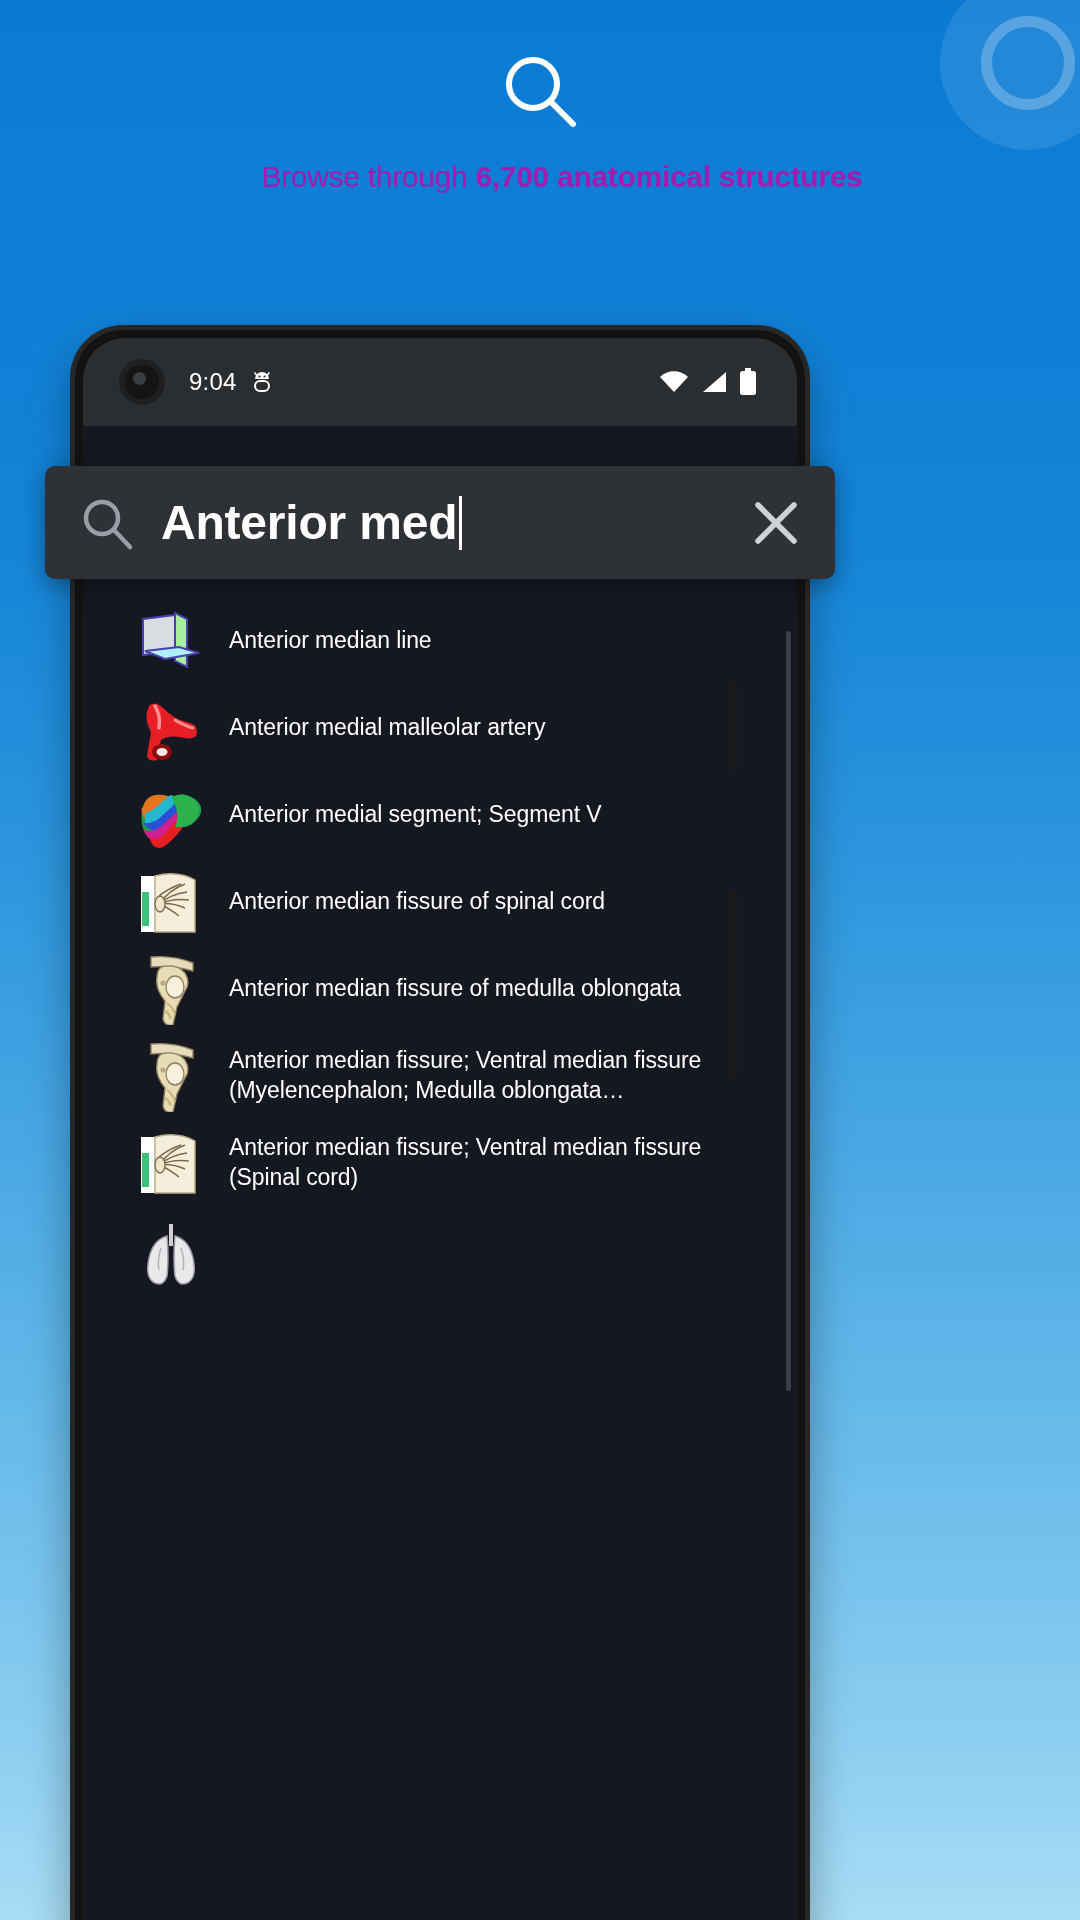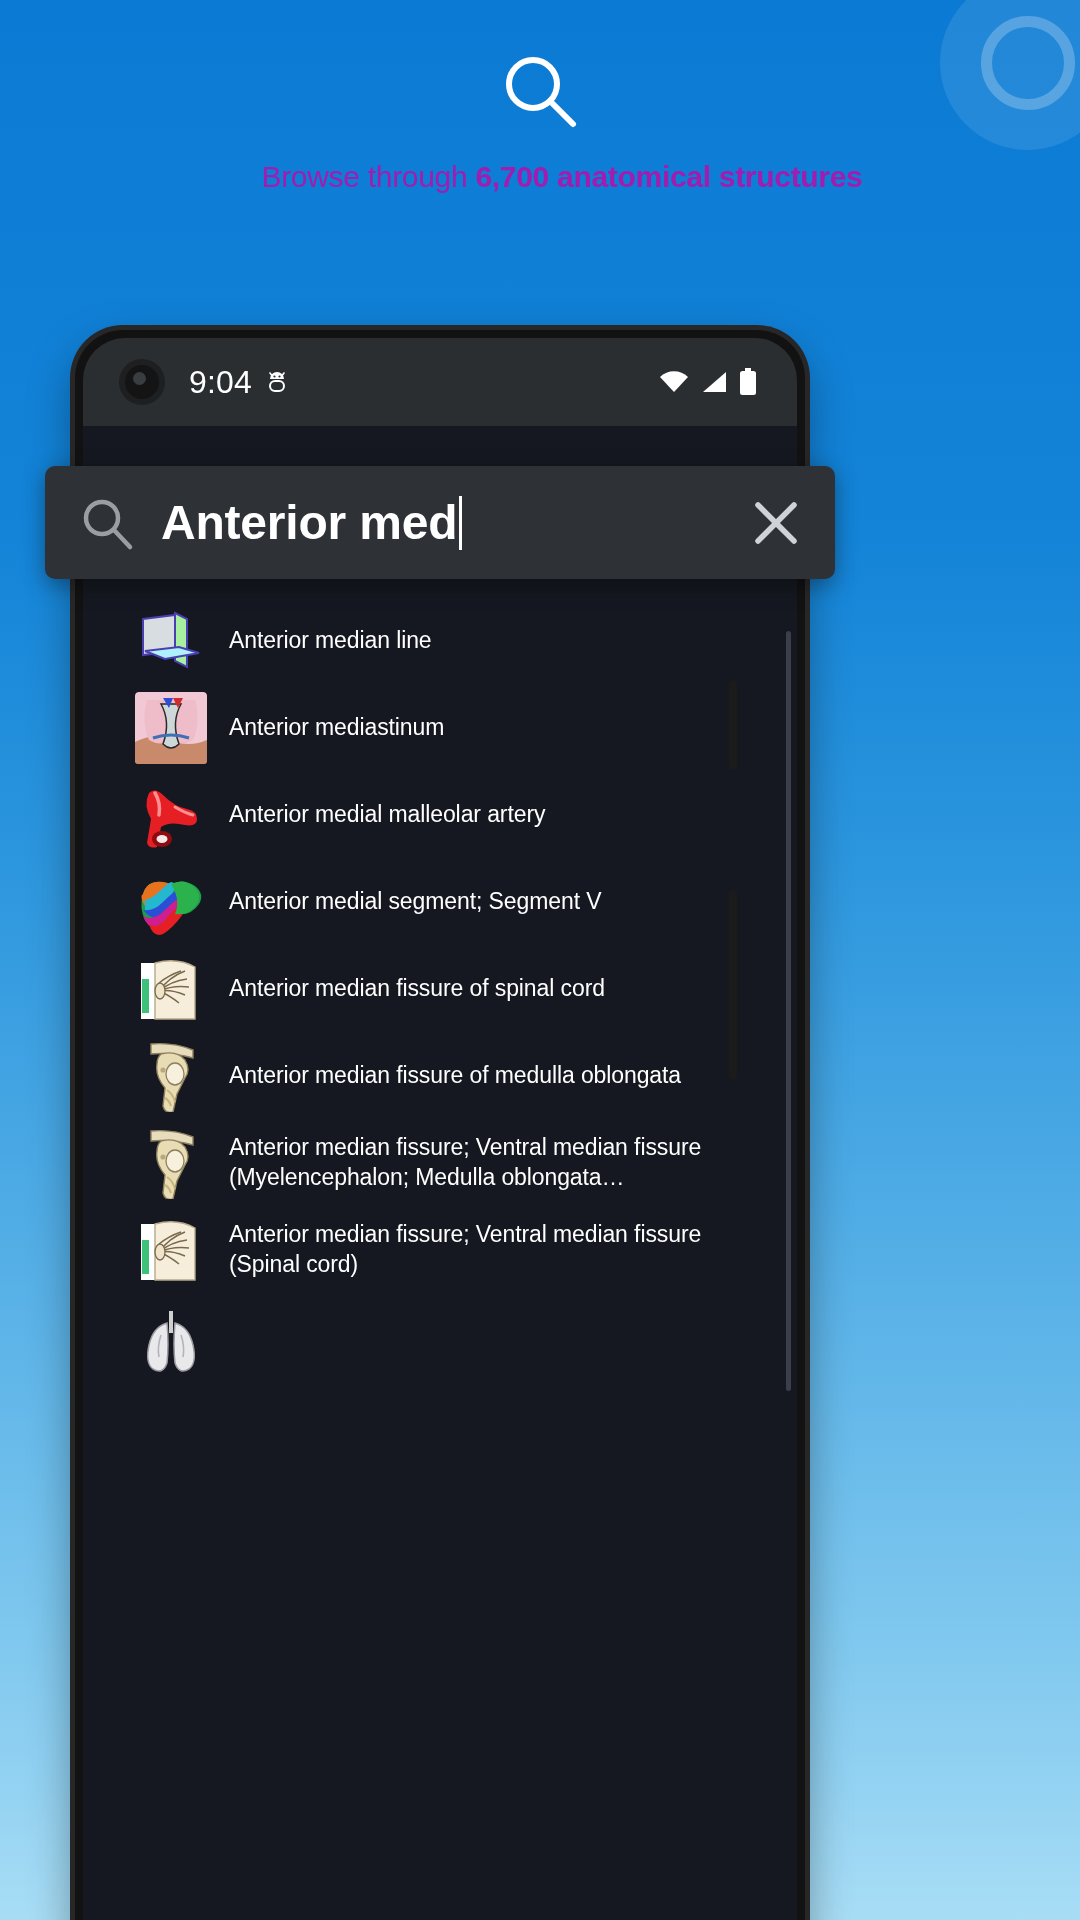--- a/index.html
+++ b/index.html
@@ -116,21 +116,21 @@
   .camera-dot:after{
     content:"";
     position:absolute;
     left:8px; top:7px;
     width:13px; height:13px;
     border-radius:50%;
     background:#3a3d40;
   }
   .sb-time {
     margin-left:24px;
-    font-size:32px;
+    font-size:24px;
     font-weight:400;
     letter-spacing:0.2px;
   }
   .sb-bugicon { margin-left:14px; width:22px; height:26px; }
   .sb-spacer { flex:1 1 auto; }
   .sb-right { display:flex; align-items:center; gap:11px; }
   .sb-right svg { display:block; }
 
   
   .searchbar {
@@ -275,33 +275,20 @@
         <div class="row">
           <svg class="thumb" viewBox="0 0 72 72">
             <rect width="72" height="72" fill="#151820"></rect>
             <polygon points="8,14 40,10 40,46 8,50" fill="#d8dde2" stroke="#4a3fb0" stroke-width="2"></polygon>
             <polygon points="40,8 52,14 52,62 40,56" fill="#a6f0a0" stroke="#4a3fb0" stroke-width="2"></polygon>
             <polygon points="10,46 44,42 64,48 30,54" fill="#aef0fb" stroke="#4a3fb0" stroke-width="2"></polygon>
           </svg>
           <div class="row-label">Anterior median line</div>
         </div>
 
-        <div class="row">
-          <svg class="thumb" viewBox="0 0 72 72">
-            <rect width="72" height="72" rx="4" fill="#f0c9d4"></rect>
-            <path d="M0 50 q18 -10 36 -2 q18 8 36 0 L72 72 L0 72 Z" fill="#c98a6c"></path>
-            <path d="M12 8 q-6 22 2 40 q14 8 22 -2 L36 8 Z" fill="#efbcc9"></path>
-            <path d="M60 8 q6 22 -2 40 q-14 8 -22 -2 L36 8 Z" fill="#efbcc9"></path>
-            <path d="M26 12 q10 18 2 40 q8 8 16 0 q-8 -22 2 -40 Z" fill="#cfd8d8" stroke="#2a2a2a" stroke-width="1.5"></path>
-            <path d="M28 6 l6 10 l4 -10 Z" fill="#2a4fd6"></path>
-            <path d="M38 6 l5 10 l5 -10 Z" fill="#d02c2c"></path>
-            <path d="M18 46 q18 -6 36 0" stroke="#3f6fb5" stroke-width="3" fill="none"></path>
-          </svg>
-          <div class="row-label">Anterior mediastinum</div>
-        </div>
 
         <div class="row">
           <svg class="thumb" viewBox="0 0 72 72">
             <rect width="72" height="72" fill="#151820"></rect>
             <path d="M14 14 q6 -6 14 2 q12 12 24 14 q10 2 10 10 q0 8 -12 6 q-16 -4 -24 2 l-4 20 q-8 2 -10 -4 l4 -24 q-8 -14 -2 -26 Z" fill="#e51f24"></path>
             <path d="M20 14 q6 10 4 22" stroke="#ff8f90" stroke-width="3.5" fill="none" stroke-linecap="round"></path>
             <path d="M40 28 q10 6 18 8" stroke="#ff8f90" stroke-width="3" fill="none" stroke-linecap="round"></path>
             <ellipse cx="27" cy="60" rx="10" ry="8" fill="#8e0b10"></ellipse>
             <ellipse cx="27" cy="60" rx="5.5" ry="4" fill="#ffffff" opacity="0.9"></ellipse>
           </svg>

